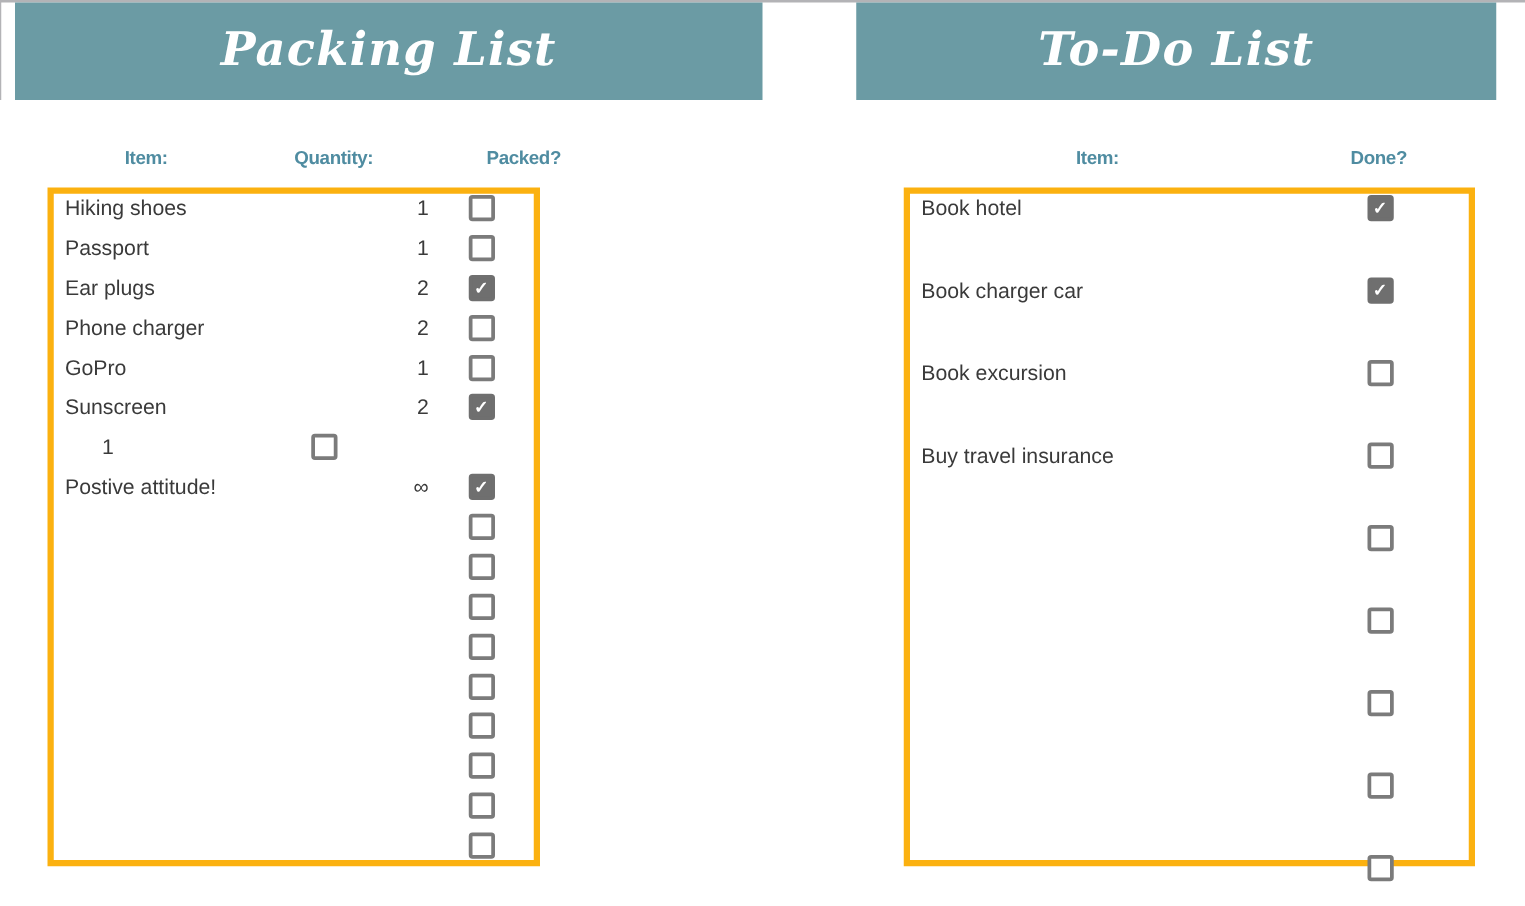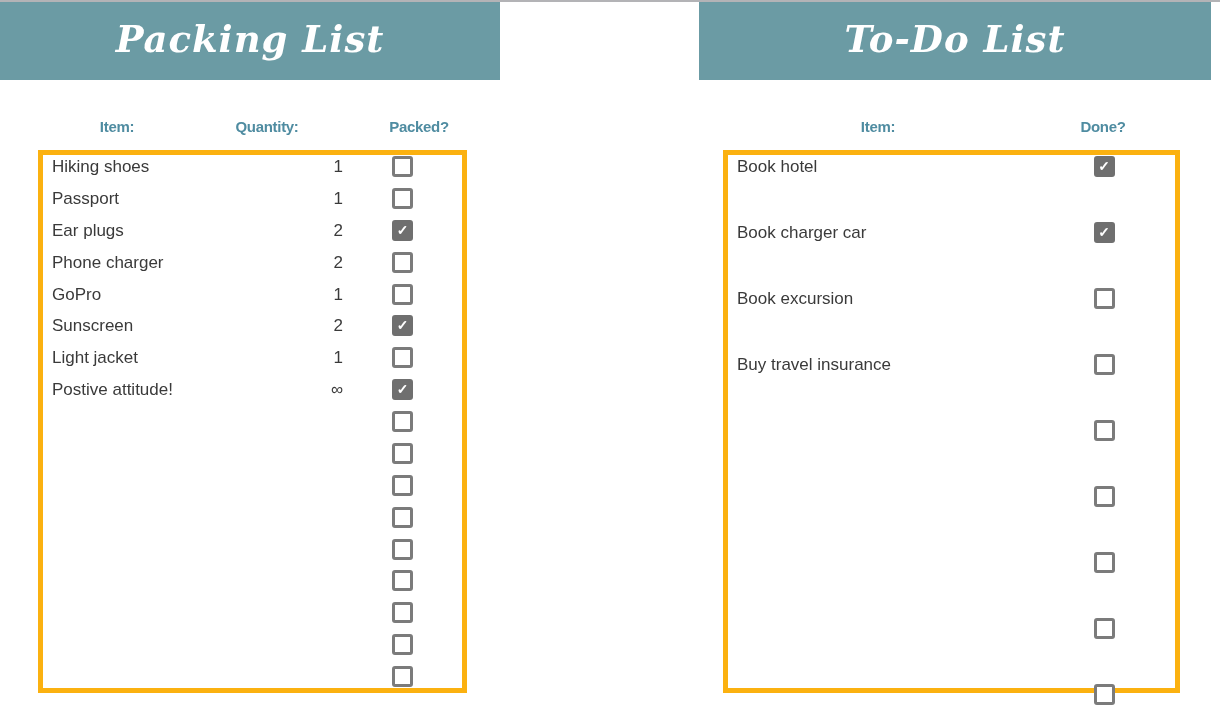--- a/index.html
+++ b/index.html
@@ -28,22 +28,22 @@
   .left-strip {
     position: absolute; left: 0; top: 0;
     width: 1px; height: 80px;
     background: var(--top-strip);
   }
   .banner {
     position: absolute; top: 2px; height: 78px;
     background: var(--banner);
     display: flex; align-items: center; justify-content: center;
   }
-  .banner.left  { left: 0;    width: 500px; }
-  .banner.right { left: 685px; width: 512px; margin-left: 14px; }
+  .banner.left  { left: 12px;    width: 598px; }
+  .banner.right { left: 685px; width: 512px; }
   .banner-title {
     font-family: "DejaVu Serif", serif;
     font-style: italic;
     font-weight: bold;
     font-size: 37px;
     color: var(--title-text);
     letter-spacing: 1px;
     padding-bottom: 4px;
   }
   .col-header {
@@ -60,21 +60,21 @@
     position: absolute;
     top: 150px;
     height: 543px;
     border: 5px solid var(--box-border);
     background: #ffffff;
     display: flex;
     flex-direction: column;
     justify-content: space-between;
     padding: 1px 0;
   }
-  .listbox.left  { left: 38px;  width: 429px; }
+  .listbox.left  { left: 38px;  width: 394px; }
   .listbox.right { left: 723px; width: 457px; gap: 45px; }
   .row {
     height: 21px;
     display: flex;
     align-items: center;
   }
   .cell {
     font-size: 17px;
     color: var(--item-text);
     line-height: 21px;
@@ -160,21 +160,20 @@
       </div>
     </div>
     <div class="row">
       <div class="cell item">Sunscreen</div>
       <div class="cell qty">2</div>
       <div class="cbcol">
         <div class="cb checked">✓</div>
       </div>
     </div>
     <div class="row">
-      <div class="cell item">Light jacket</div>
       <div class="cell qty">1</div>
       <div class="cbcol">
         <div class="cb"></div>
       </div>
     </div>
     <div class="row">
       <div class="cell item">Postive attitude!</div>
       <div class="cell qty">∞</div>
       <div class="cbcol">
         <div class="cb checked">✓</div>

